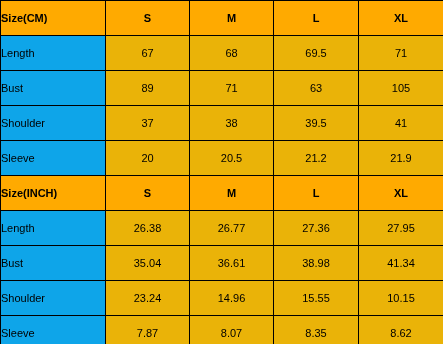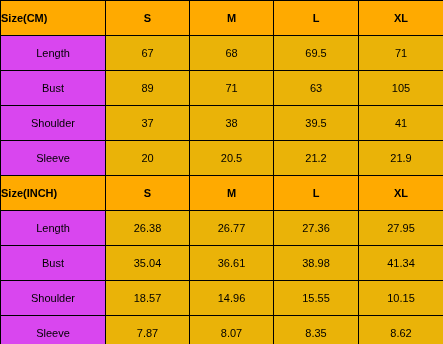--- a/index.html
+++ b/index.html
@@ -32,22 +32,22 @@
     font-weight: bold;
     text-align: center;
   }
   td.hdr-left {
     background: #ffaa00;
     font-weight: bold;
     text-align: left;
     padding-left: 4px;
   }
   td.rowlabel {
-    background: #d946ef;
-    text-align: center;
+    background: #0ea5e9;
+    text-align: left;
     padding-left: 4px;
   }
   td.val {
     background: #eab308;
     text-align: center;
   }
   col.c0 { width: 105px; }
   col.c1 { width: 84px; }
   col.c2 { width: 84px; }
   col.c3 { width: 85px; }
@@ -116,21 +116,21 @@
     </tr>
     <tr>
       <td class="rowlabel">Bust</td>
       <td class="val">35.04</td>
       <td class="val">36.61</td>
       <td class="val">38.98</td>
       <td class="val">41.34</td>
     </tr>
     <tr>
       <td class="rowlabel">Shoulder</td>
-      <td class="val">18.57</td>
+      <td class="val">23.24</td>
       <td class="val">14.96</td>
       <td class="val">15.55</td>
       <td class="val">10.15</td>
     </tr>
     <tr>
       <td class="rowlabel">Sleeve</td>
       <td class="val">7.87</td>
       <td class="val">8.07</td>
       <td class="val">8.35</td>
       <td class="val">8.62</td>

